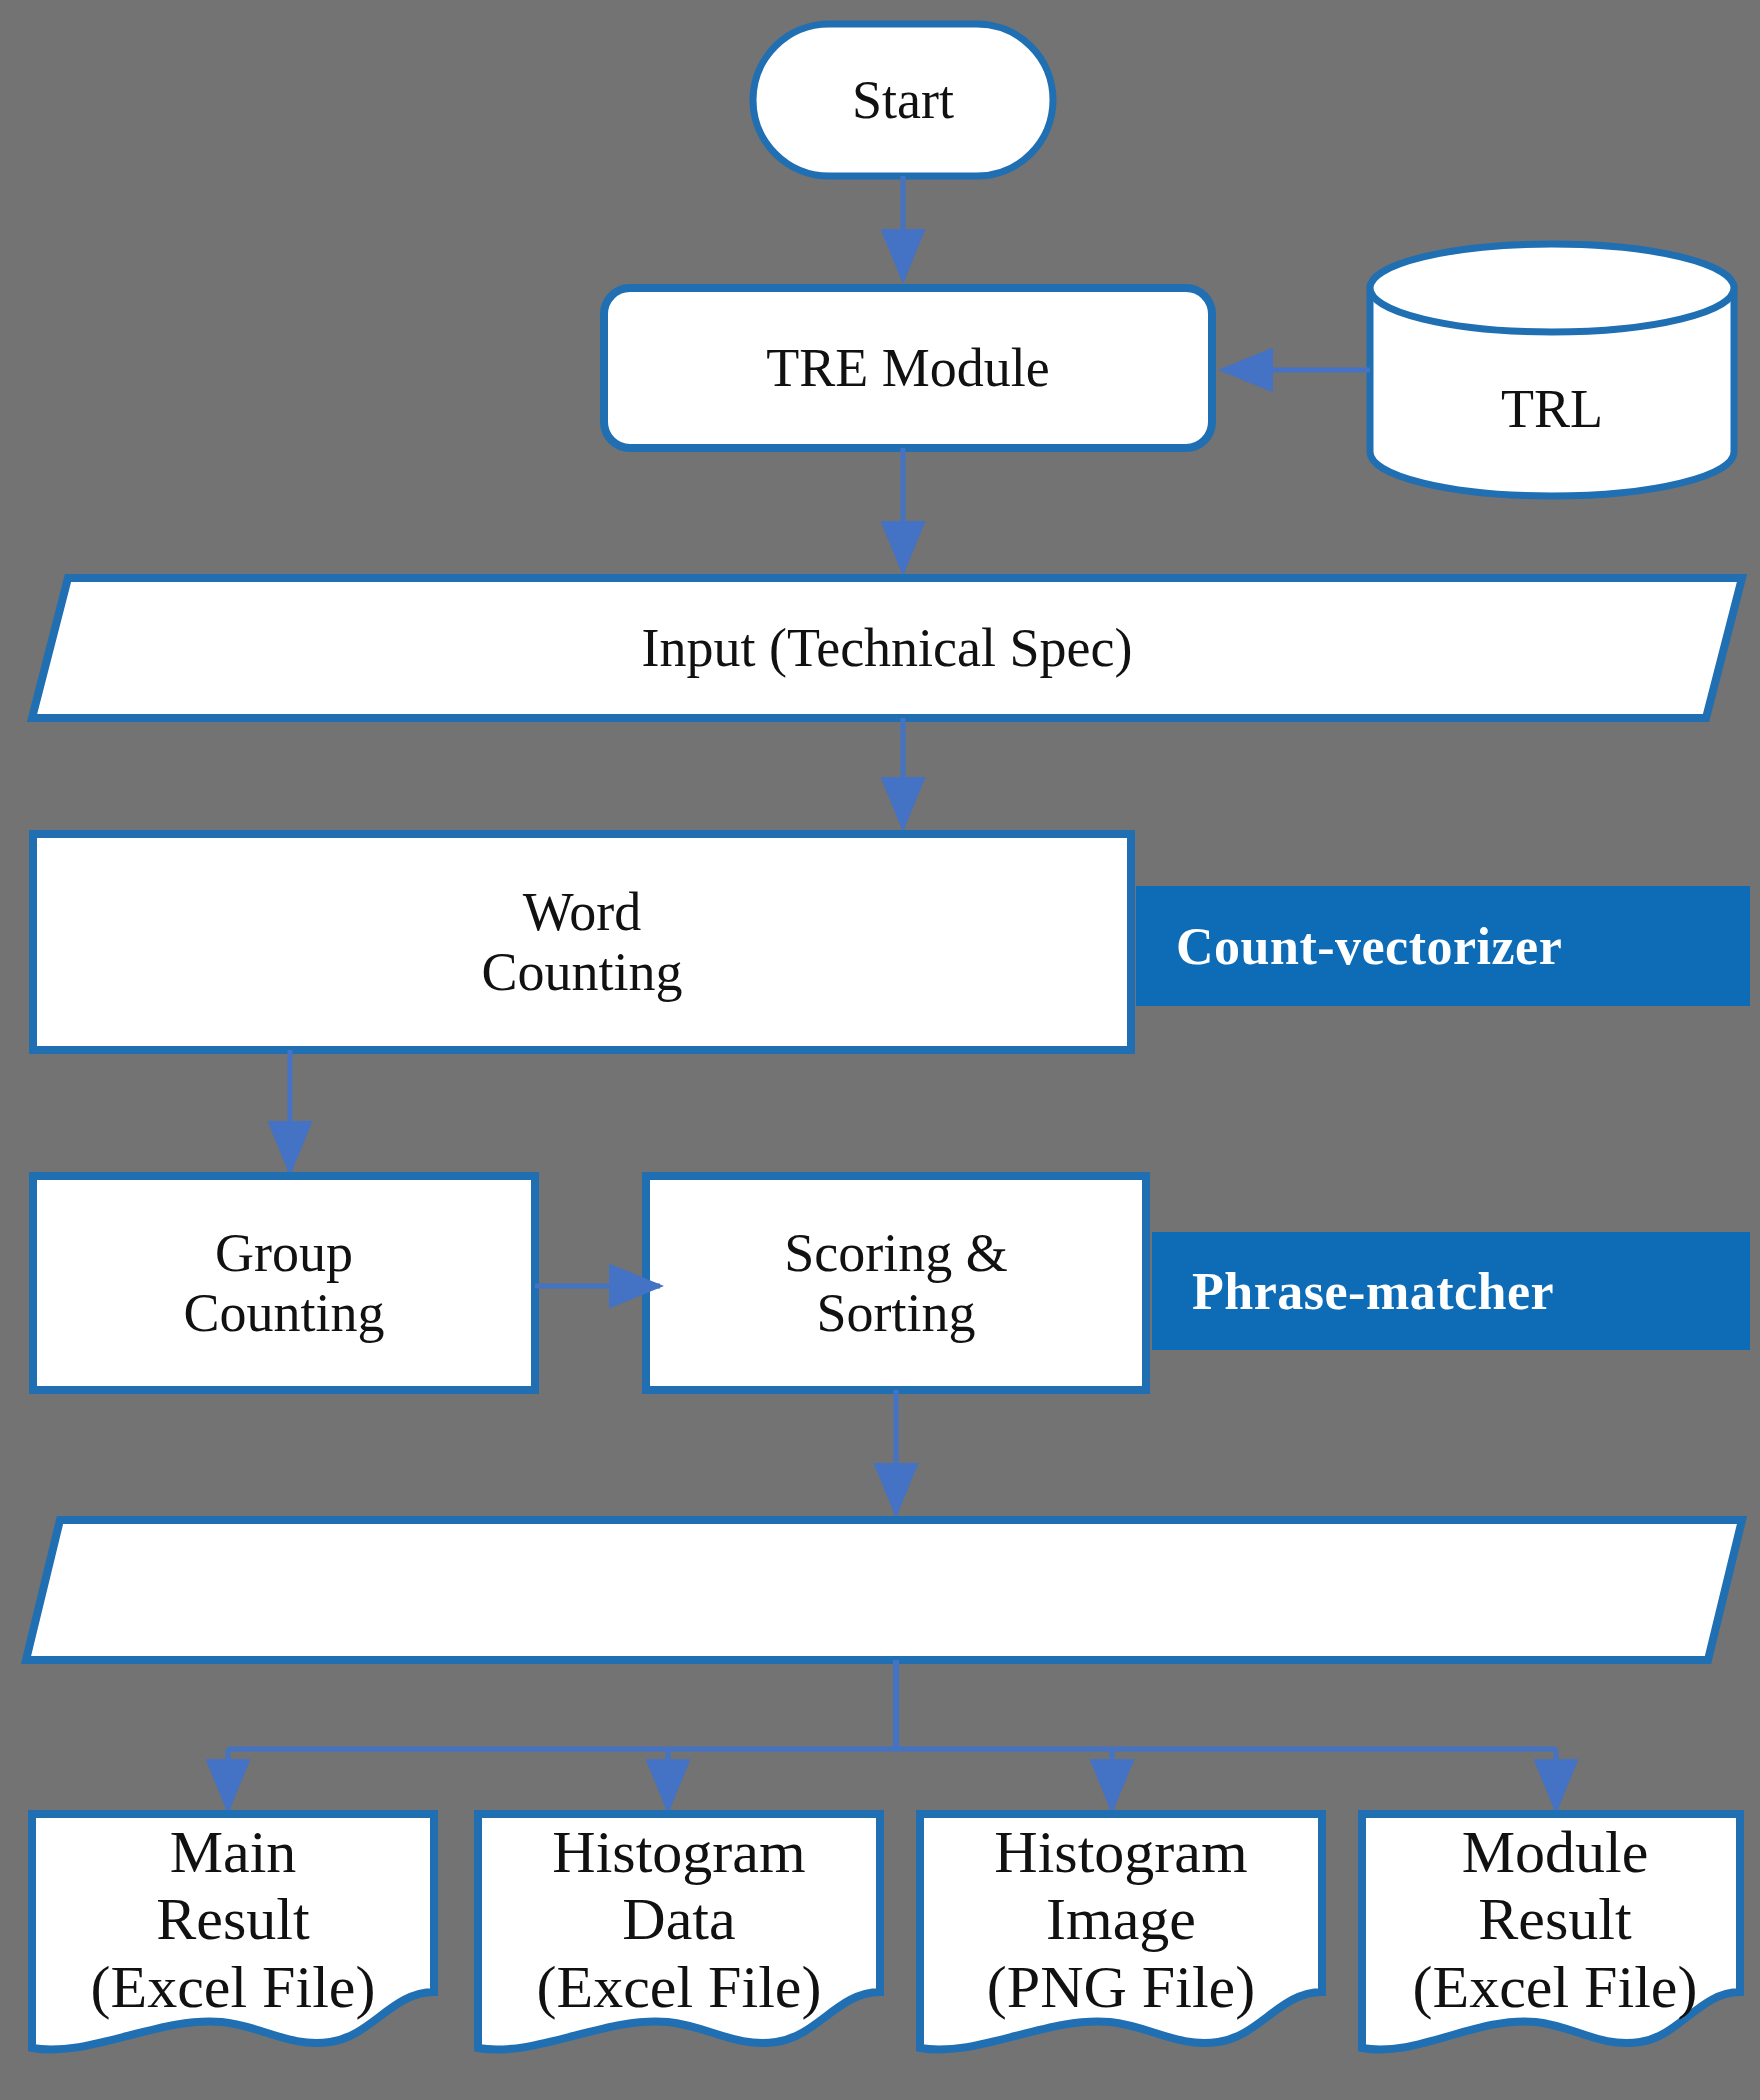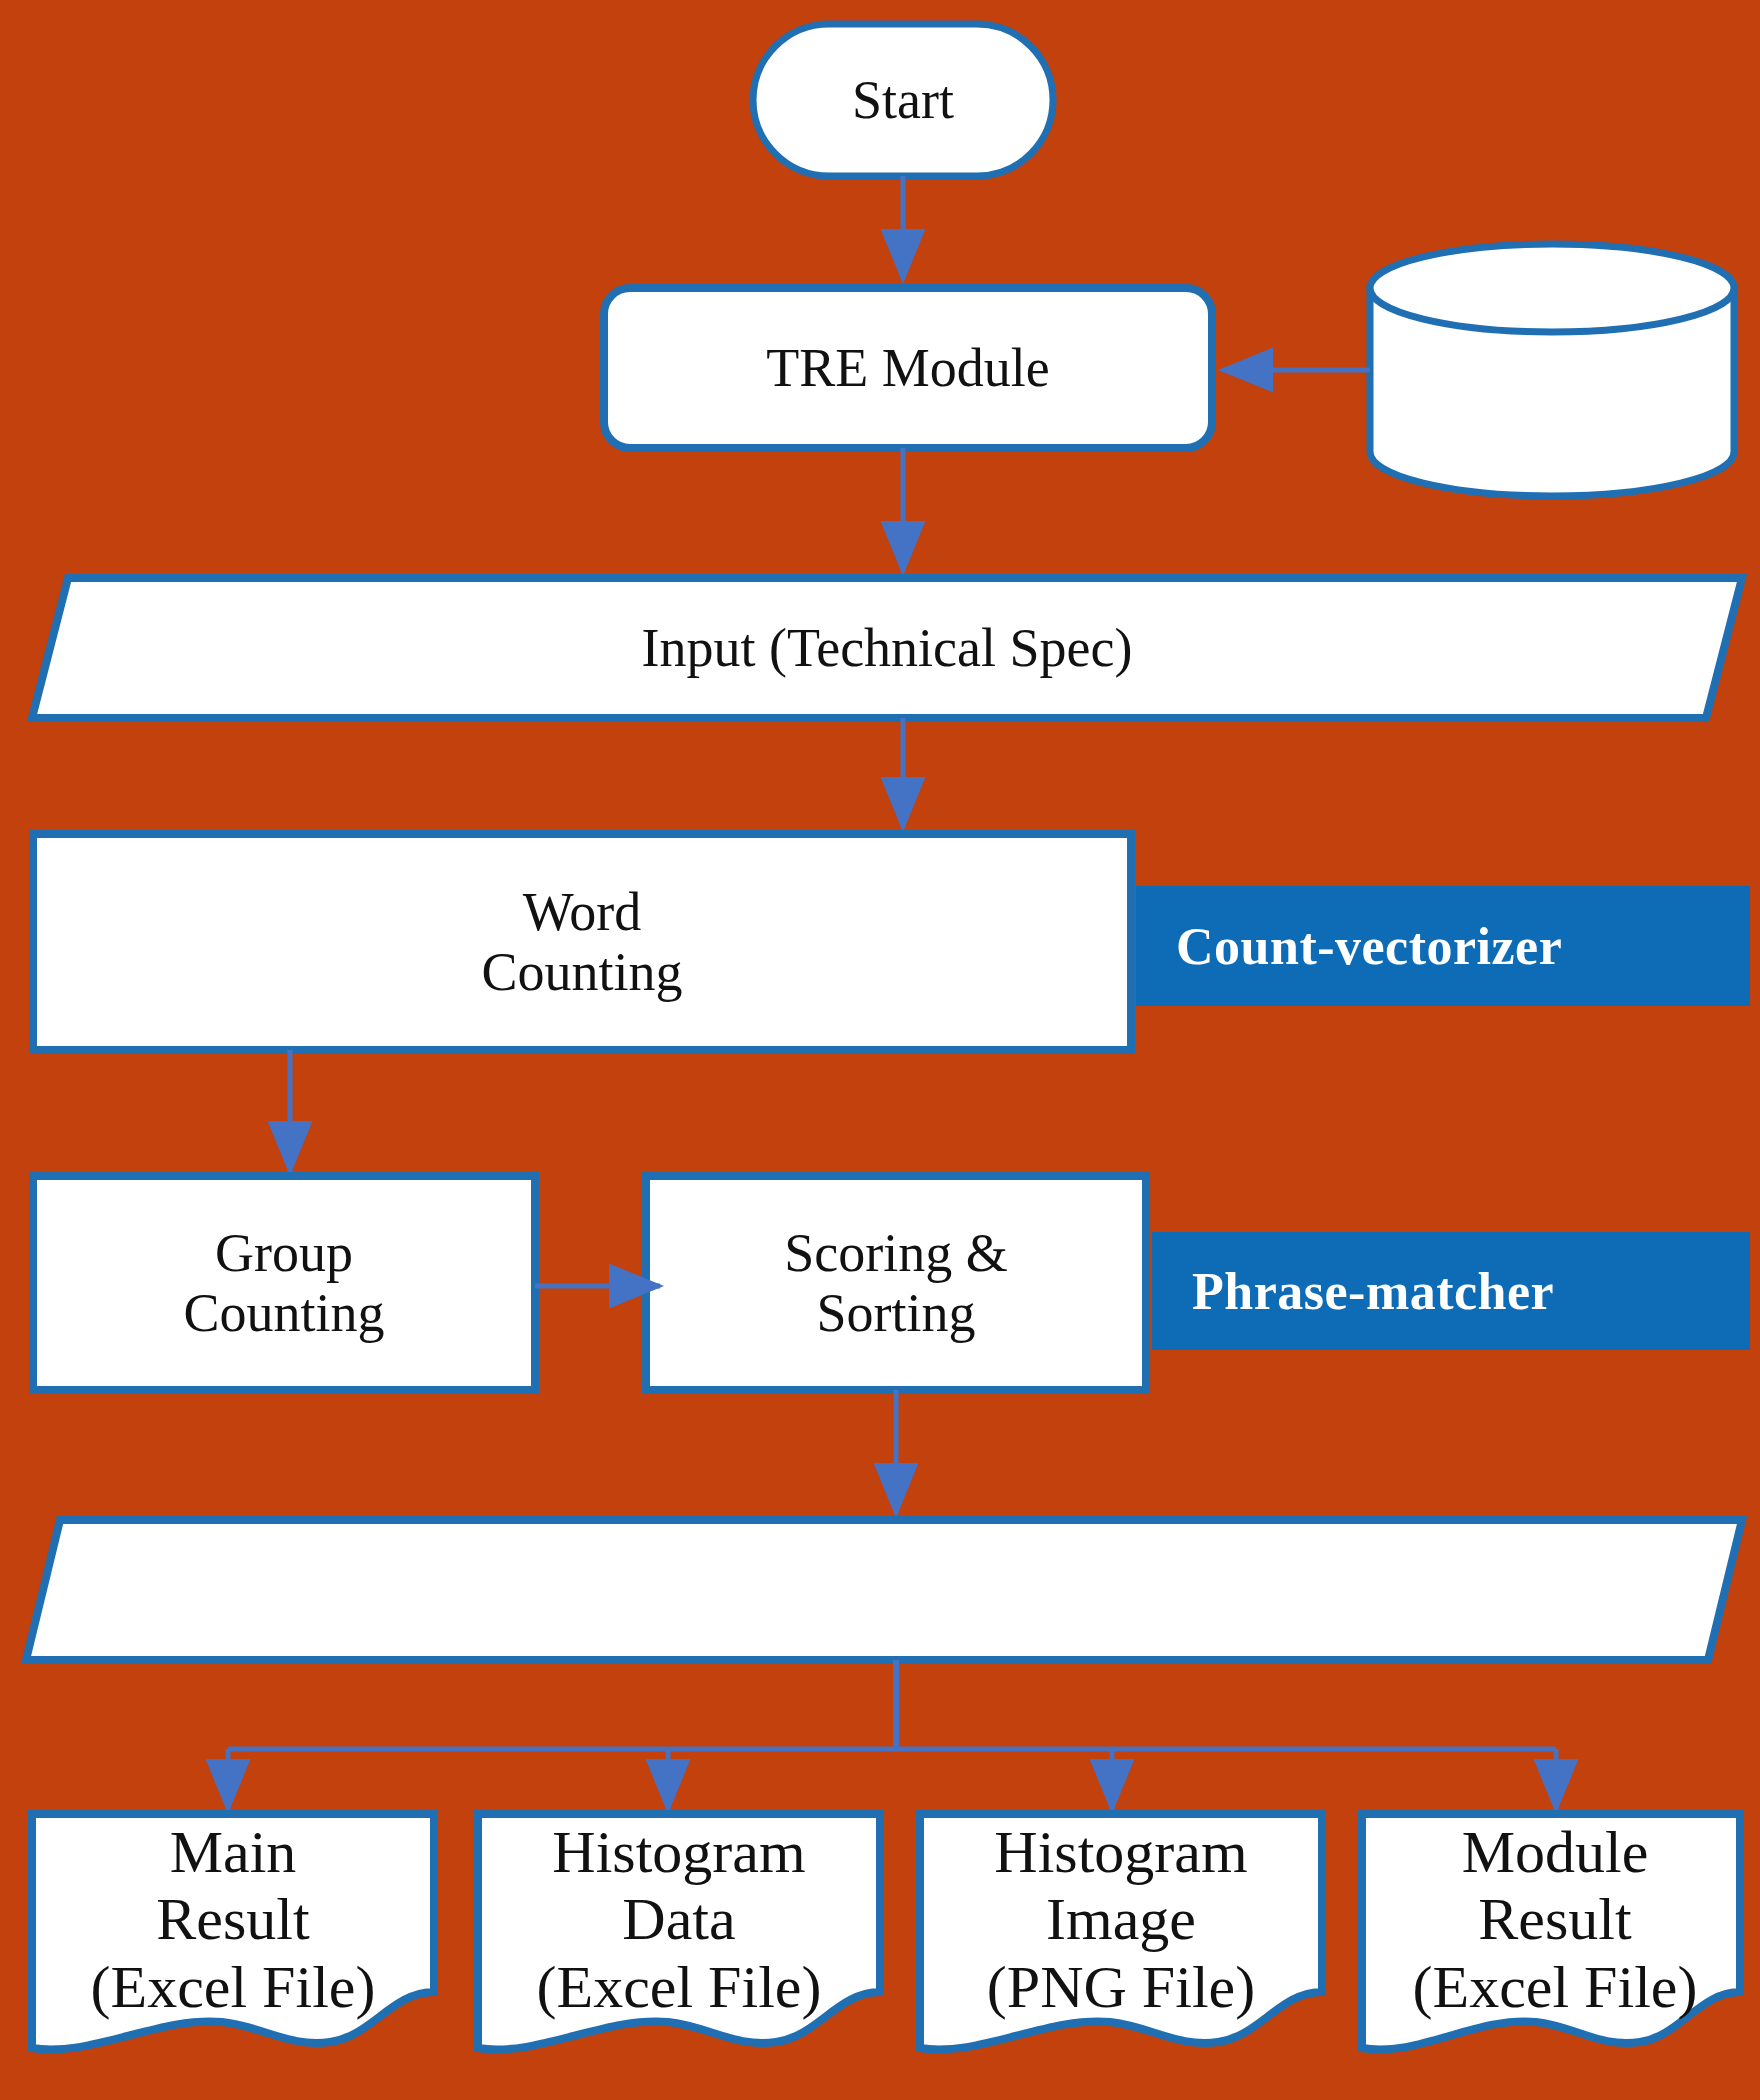--- a/index.html
+++ b/index.html
@@ -1,17 +1,17 @@
 <!DOCTYPE html>
 <html><head>
 <meta charset="utf-8">
 <style>
   html,body{margin:0;padding:0;background:#ffffff;}
   body{width:1760px;height:2100px;overflow:hidden;font-family:"Liberation Serif",serif;}
-  #stage{position:relative;width:1760px;height:2100px;background:#c2410c;}
+  #stage{position:relative;width:1760px;height:2100px;background:#737373;}
   .svg-layer{position:absolute;left:0;top:0;width:1760px;height:2100px;}
   .node-label{
     position:absolute;
     display:flex;align-items:center;justify-content:center;
     text-align:center;
     font-family:"Liberation Serif",serif;
     color:#111111;
     line-height:1.12;
     white-space:pre-line;
     pointer-events:none;
@@ -144,20 +144,21 @@
                C1700,1992 1680,2036 1640,2042
                C1600,2048 1574,2026 1536,2022
                C1476,2016 1418,2058 1362,2048 Z" fill="#ffffff" stroke="#1f6fb2" stroke-width="8"></path>
     </g>
   </svg>
 
   <div class="node-label t54" style="left:753px;top:24px;width:300px;height:152px;">Start</div>
 
   <div class="node-label t54" style="left:604px;top:288px;width:608px;height:160px;">TRE Module</div>
 
+  <div class="node-label t54" style="left:1370px;top:322px;width:364px;height:174px;">TRL</div>
 
   <div class="node-label t54" style="left:32px;top:578px;width:1710px;height:140px;">Input (Technical Spec)</div>
 
   <div class="node-label t54" style="left:33px;top:834px;width:1098px;height:216px;">Word
 Counting</div>
 
   <div class="node-label t54" style="left:33px;top:1176px;width:502px;height:214px;">Group
 Counting</div>
 
   <div class="node-label t54" style="left:646px;top:1176px;width:500px;height:214px;">Scoring &amp;

